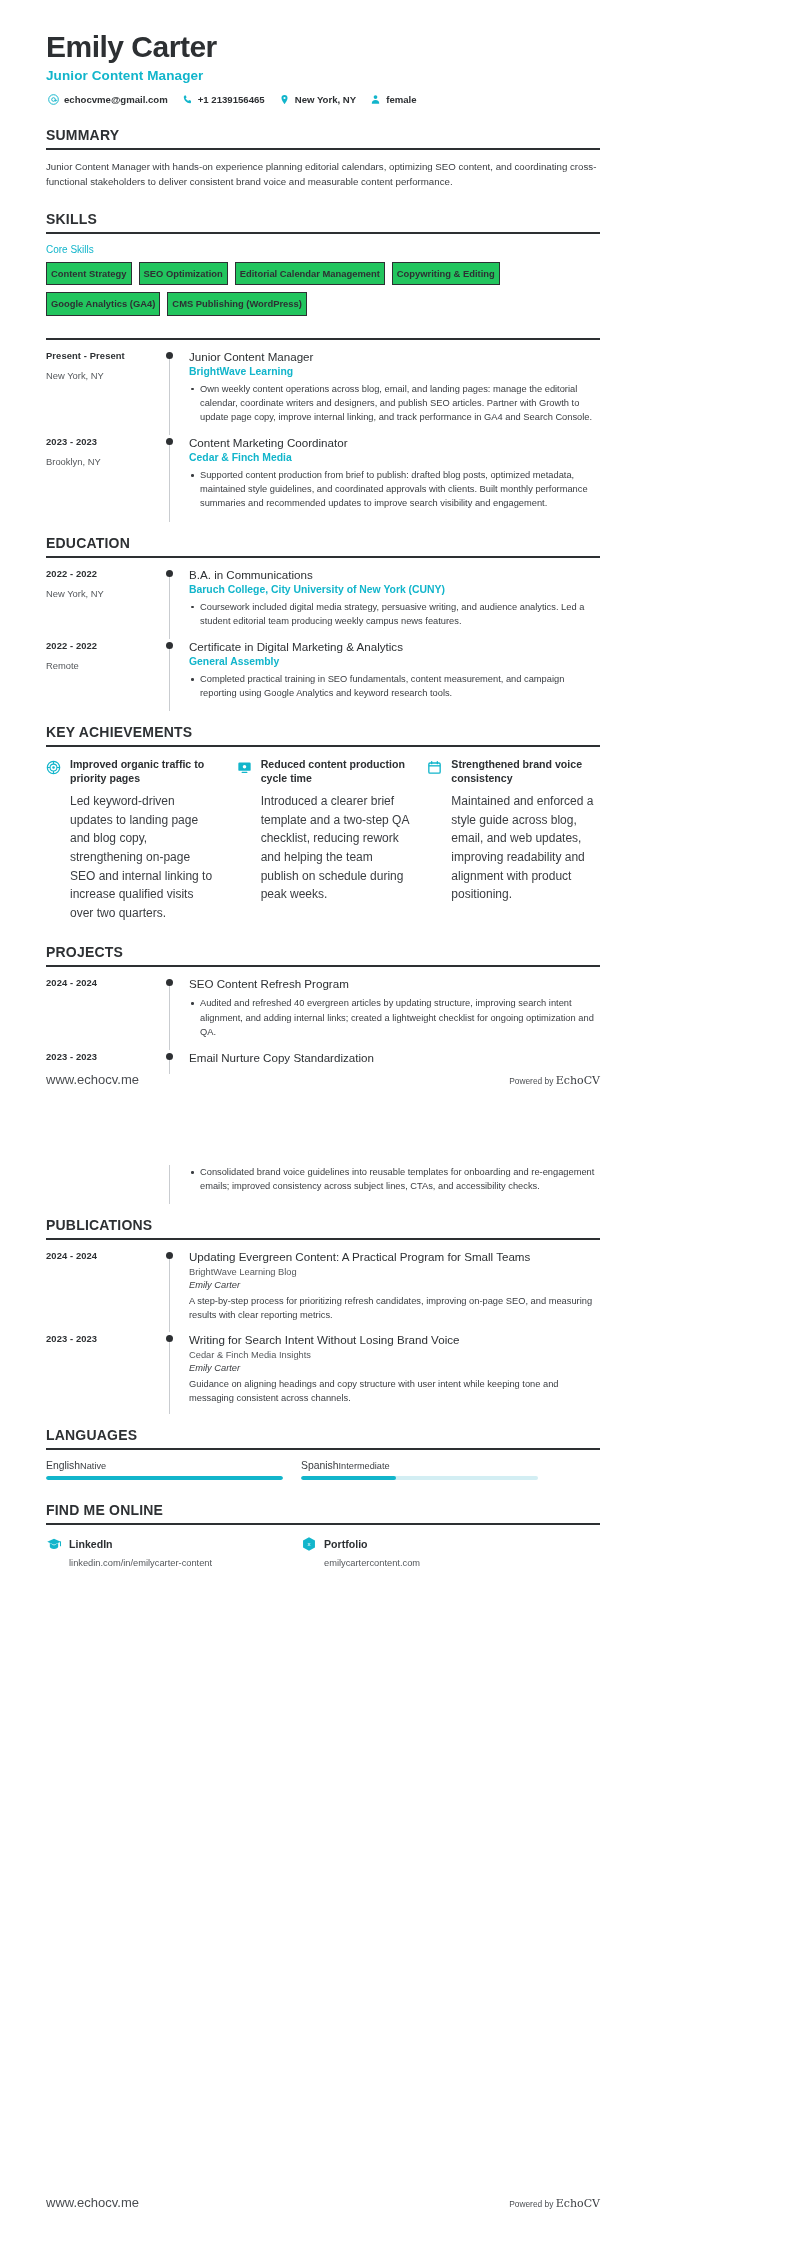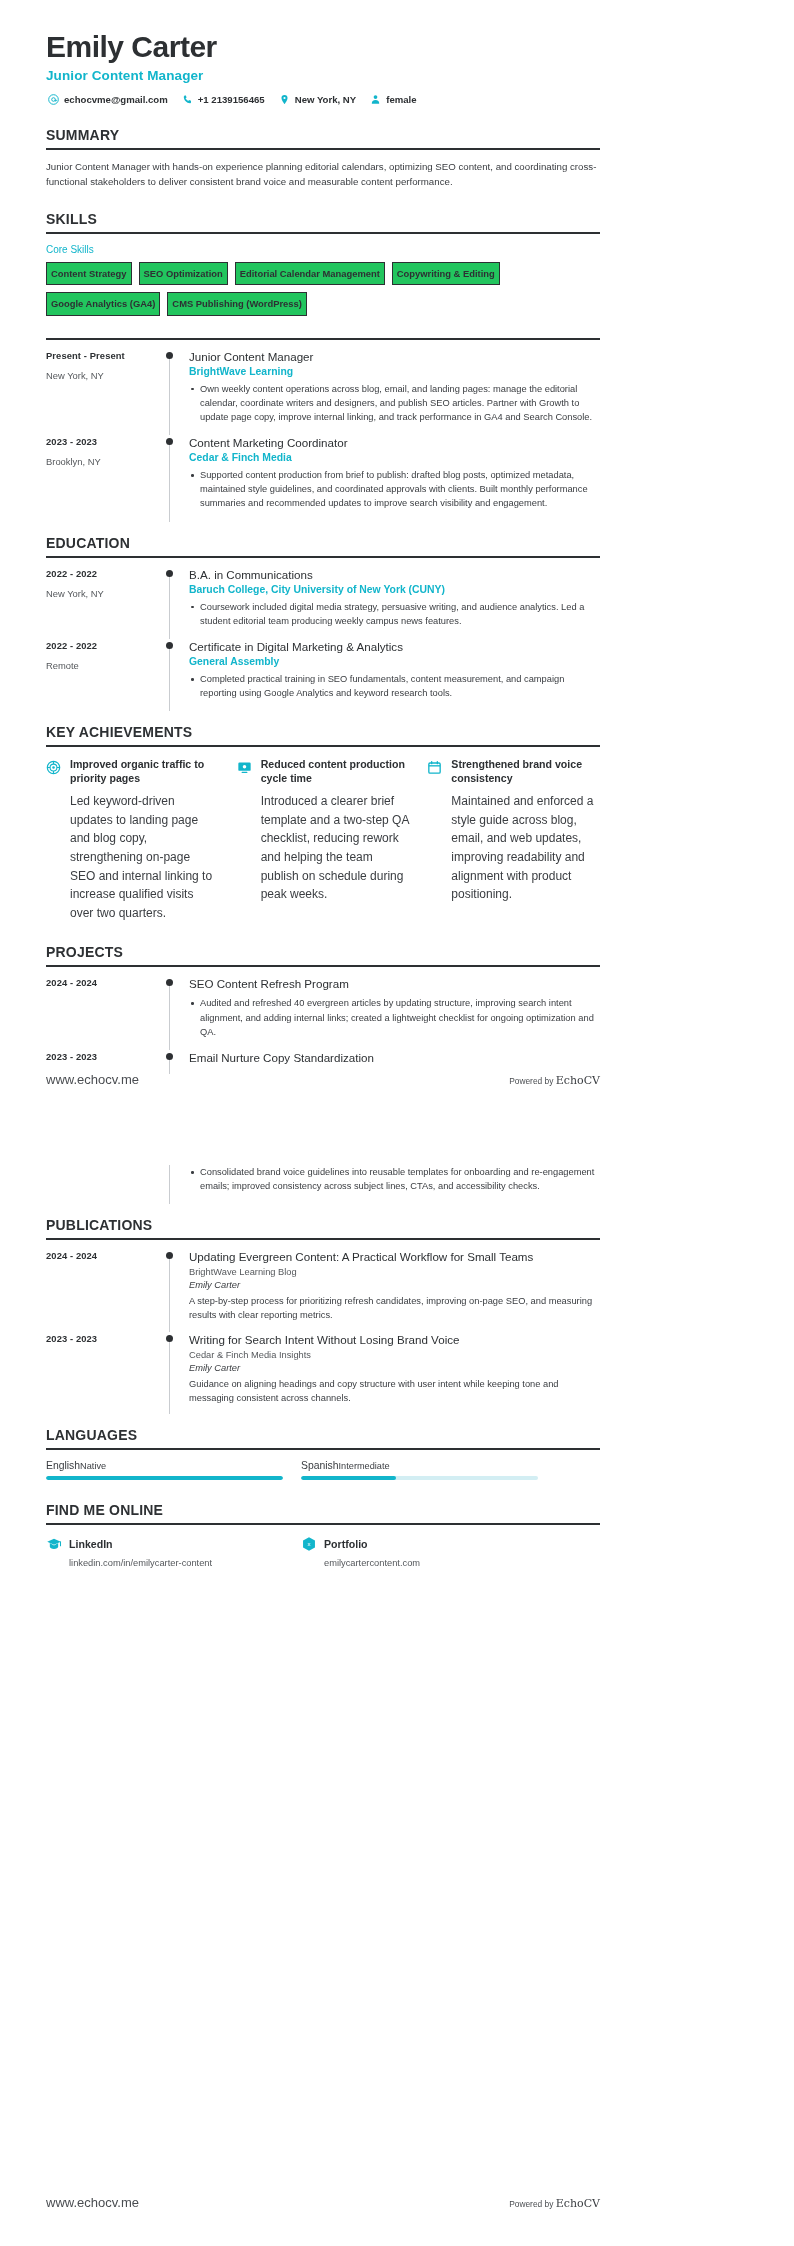--- a/index.html
+++ b/index.html
@@ -543,21 +543,21 @@
 
     <div class="entry">
       <div class="entry-left">
         <div class="entry-date">2024 - 2024</div>
       </div>
       <div class="entry-mid">
         <div class="tl-line"></div>
         <div class="tl-dot"></div>
       </div>
       <div class="entry-right">
-        <div class="entry-title">Updating Evergreen Content: A Practical Workflow for Small Teams</div>
+        <div class="entry-title">Updating Evergreen Content: A Practical Program for Small Teams</div>
         <div class="pub-sub">BrightWave Learning Blog</div>
         <div class="pub-author">Emily Carter</div>
         <div class="pub-desc">A step-by-step process for prioritizing refresh candidates, improving on-page SEO, and measuring results with clear reporting metrics.</div>
       </div>
     </div>
 
     <div class="entry">
       <div class="entry-left">
         <div class="entry-date">2023 - 2023</div>
       </div>

